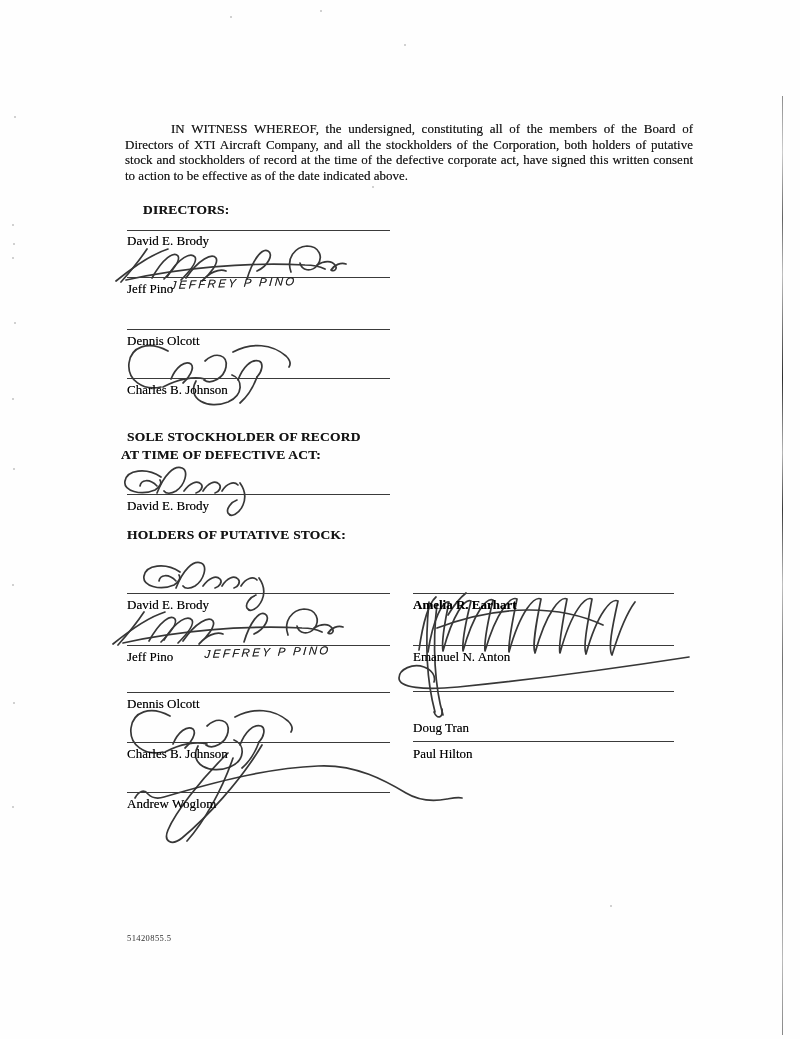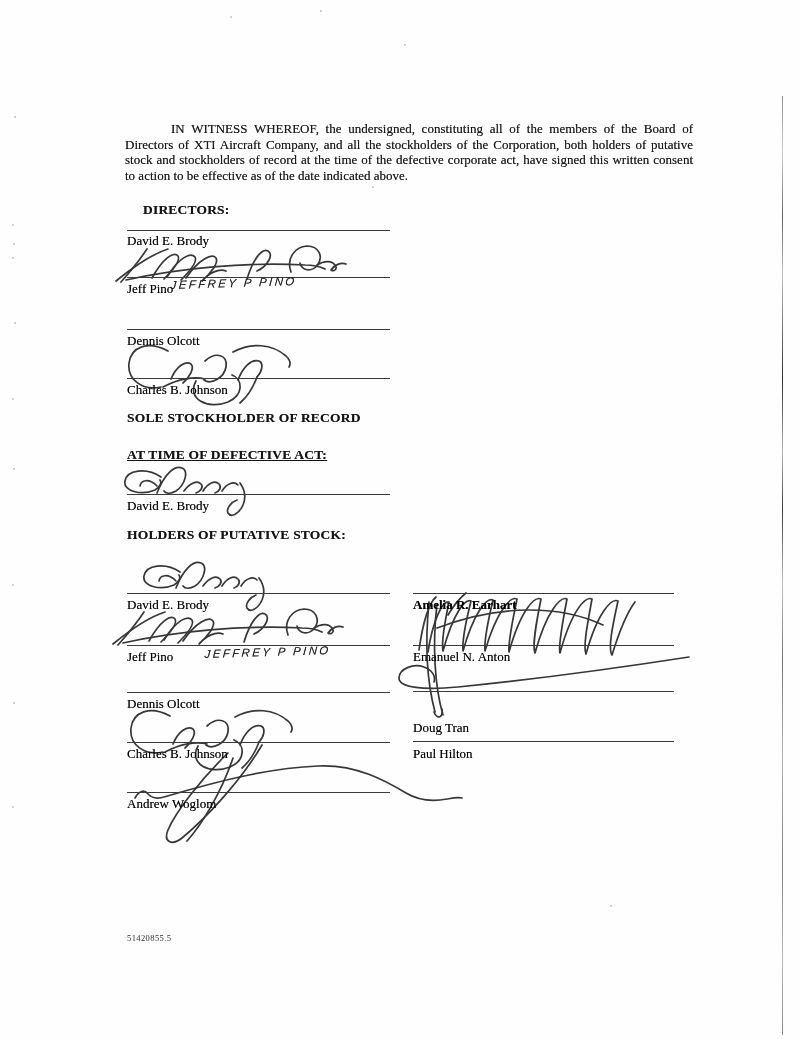--- a/index.html
+++ b/index.html
@@ -119,22 +119,22 @@
   <div class="sl l" style="top:277px;"></div>
   <div class="nm" style="left:127px;top:281px;">Jeff Pino</div>
   <div class="pn" style="left:171px;top:279px;">JEFFREY P PINO</div>
 
   <div class="sl l" style="top:329px;"></div>
   <div class="nm" style="left:127px;top:333px;">Dennis Olcott</div>
 
   <div class="sl l" style="top:378px;"></div>
   <div class="nm" style="left:127px;top:382px;">Charles B. Johnson</div>
 
-  <h3 class="hd" style="left:127px;top:410px;text-align:right;">SOLE STOCKHOLDER OF RECORD</h3>
-  <h3 class="hd" style="left:127px;top:447px;text-decoration:underline;">AT TIME OF DEFECTIVE ACT:</h3>
+  <h3 class="hd" style="left:127px;top:429px;text-align:right;">SOLE STOCKHOLDER OF RECORD</h3>
+  <h3 class="hd" style="left:121px;top:447px;">AT TIME OF DEFECTIVE ACT:</h3>
 
   <div class="sl l" style="top:494px;"></div>
   <div class="nm" style="left:127px;top:498px;">David E. Brody</div>
 
   <h3 class="hd" style="left:127px;top:527px;">HOLDERS OF PUTATIVE STOCK:</h3>
 
   <div class="sl l" style="top:593px;"></div>
   <div class="nm" style="left:127px;top:597px;">David E. Brody</div>
   <div class="sl r" style="top:593px;"></div>
   <div class="nm" style="left:413px;top:597px;font-weight:bold;">Amelia R. Earhart</div>

